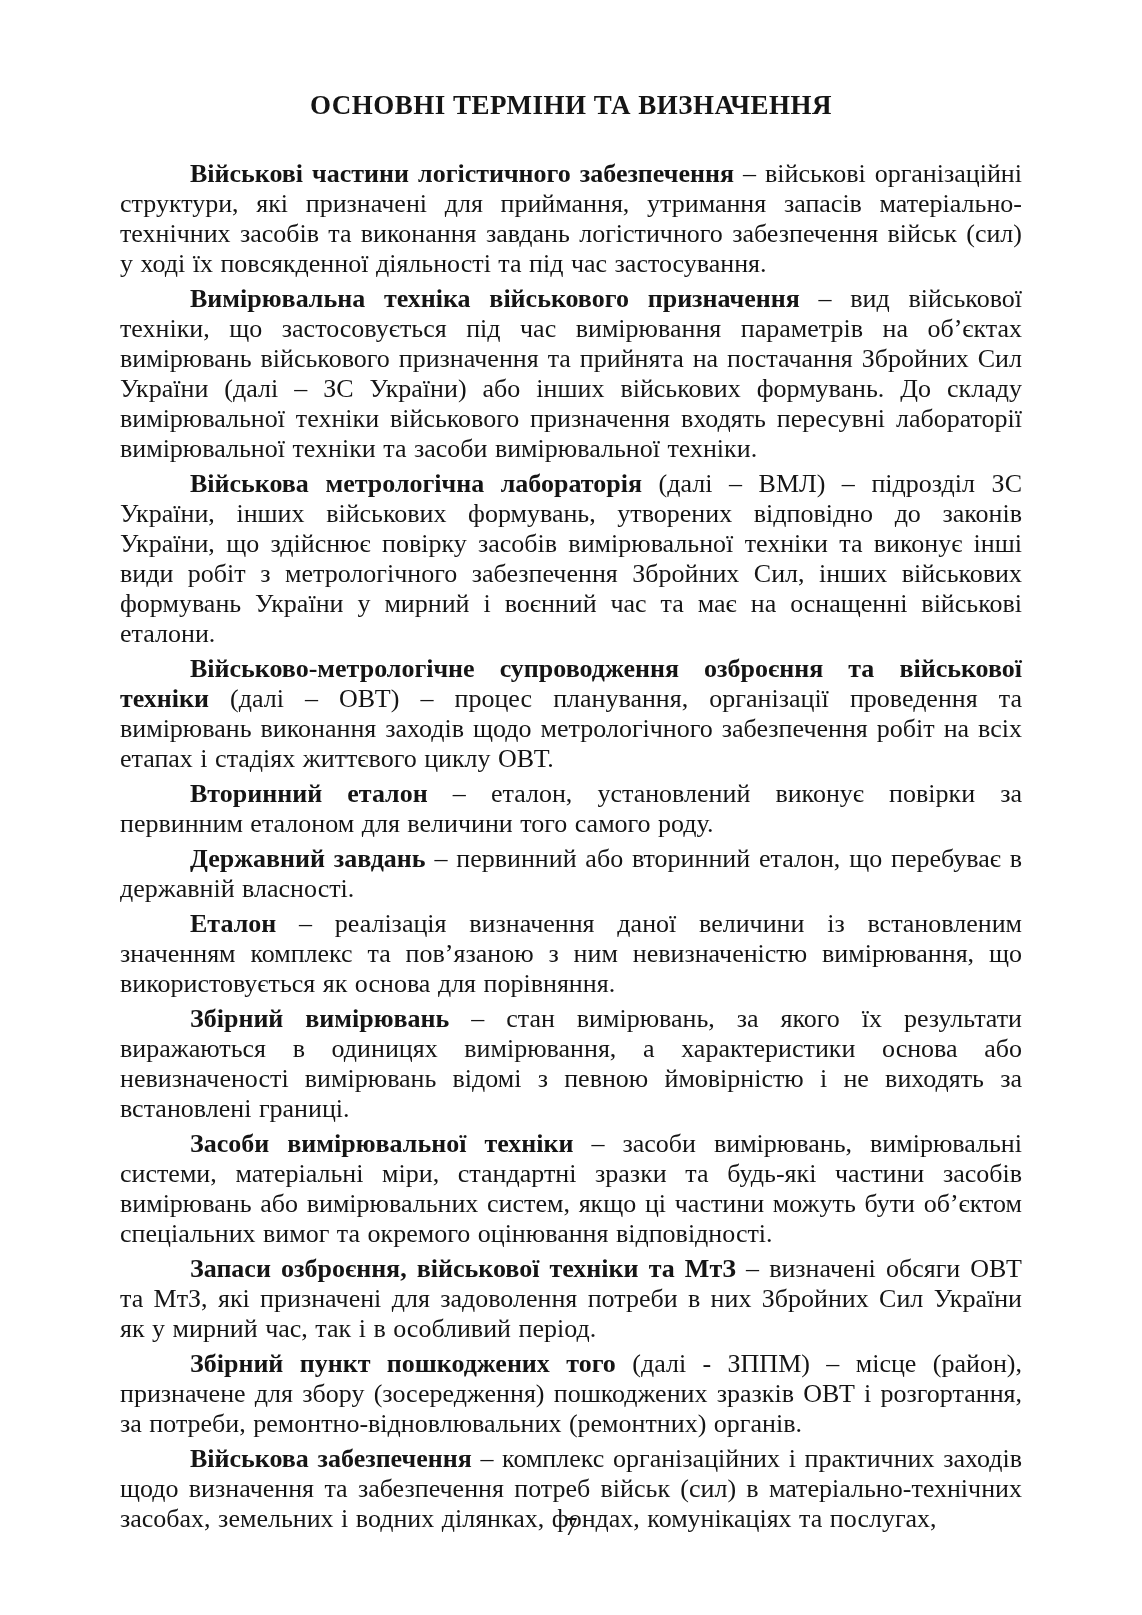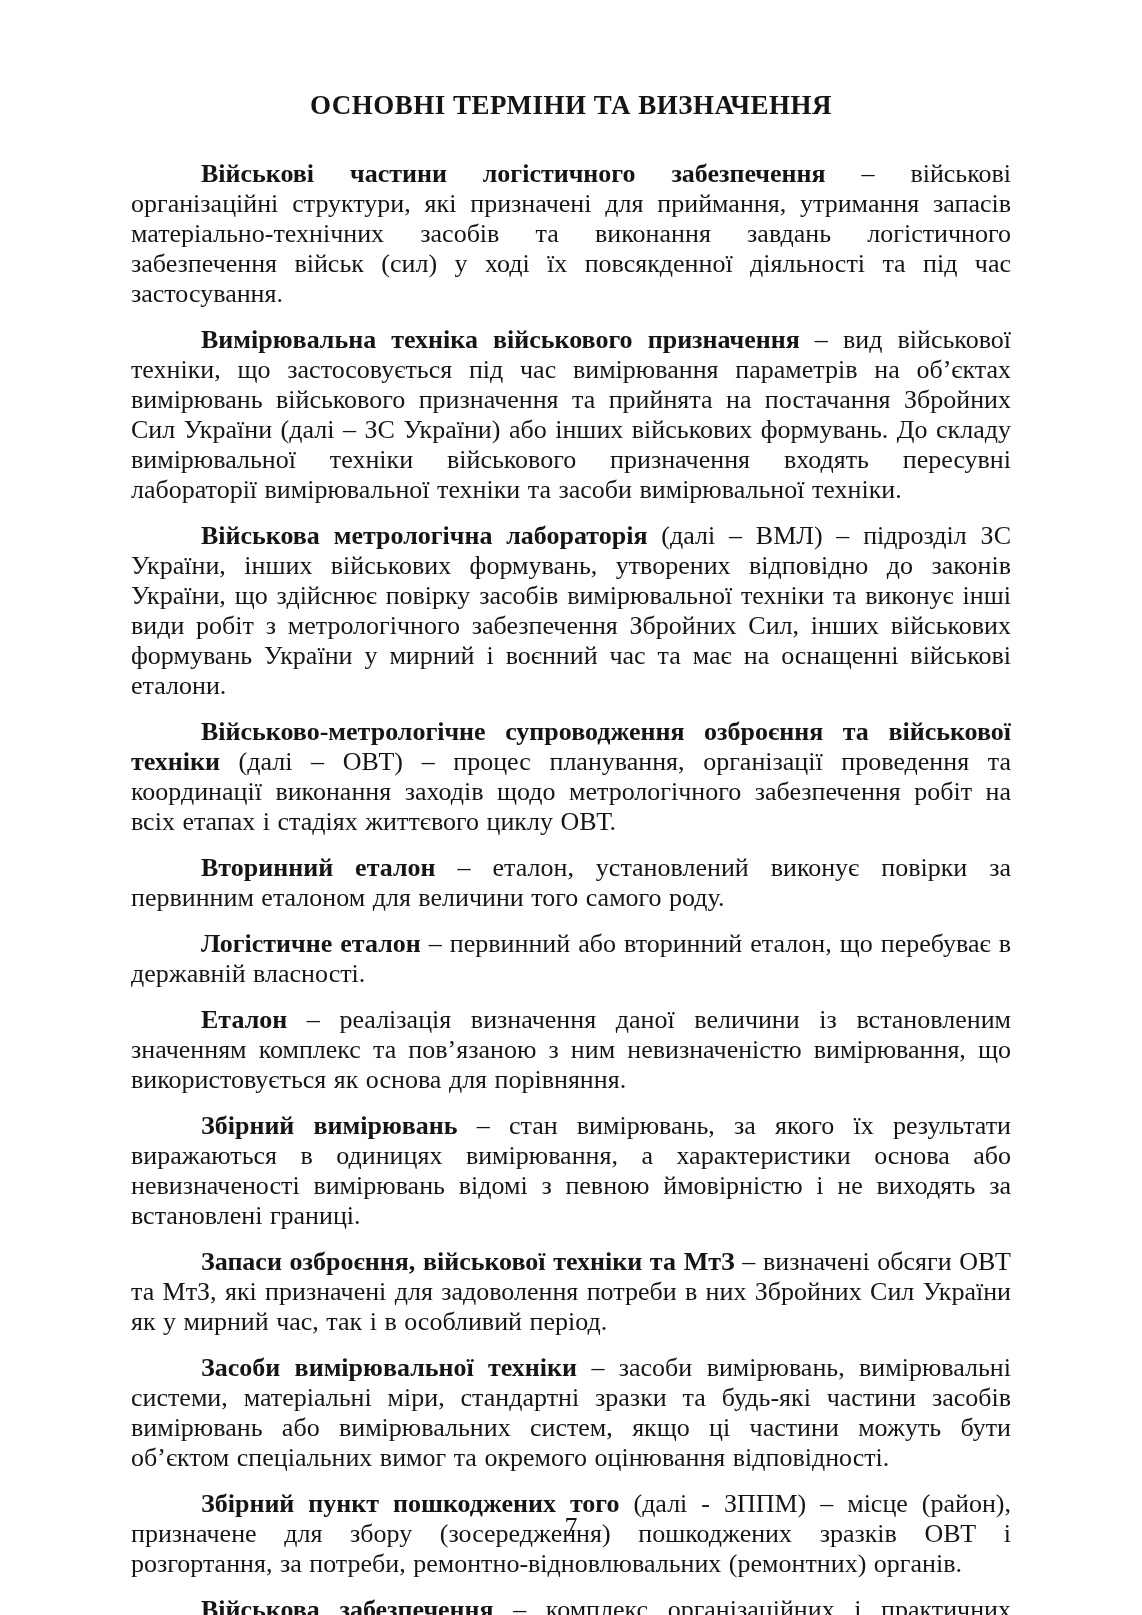--- a/index.html
+++ b/index.html
@@ -25,21 +25,21 @@
   .doc-title {
     margin: 0 0 38px 0;
     font-size: 27px;
     line-height: 31px;
     font-weight: bold;
     text-align: center;
     letter-spacing: 0.5px;
     white-space: nowrap;
   }
   .content p.def {
-    margin: 16px;
+    margin: 5px;
     font-size: 26px;
     line-height: 30px;
     text-align: justify;
     text-indent: 70px;
     word-spacing: 1px;
   }
   .content p.def b {
     font-weight: bold;
   }
   .page-number {
@@ -58,33 +58,33 @@
 <div class="page">
   <div class="content">
     <h1 class="doc-title">ОСНОВНІ ТЕРМІНИ ТА ВИЗНАЧЕННЯ</h1>
 
     <p class="def"><b>Військові частини логістичного забезпечення</b><span> – військові організаційні структури, які призначені для приймання, утримання запасів матеріально-технічних засобів та виконання завдань логістичного забезпечення військ (сил) у ході їх повсякденної діяльності та під час застосування.</span></p>
 
     <p class="def"><b>Вимірювальна техніка військового призначення</b><span> – вид військової техніки, що застосовується під час вимірювання параметрів на об’єктах вимірювань військового призначення та прийнята на постачання Збройних Сил України (далі – ЗС України) або інших військових формувань. До складу вимірювальної техніки військового призначення входять пересувні лабораторії вимірювальної техніки та засоби вимірювальної техніки.</span></p>
 
     <p class="def"><b>Військова метрологічна лабораторія</b><span> (далі – ВМЛ) – підрозділ ЗС України, інших військових формувань, утворених відповідно до законів України, що здійснює повірку засобів вимірювальної техніки та виконує інші види робіт з метрологічного забезпечення Збройних Сил, інших військових формувань України у мирний і воєнний час та має на оснащенні військові еталони.</span></p>
 
-    <p class="def"><b>Військово-метрологічне супроводження озброєння та військової техніки</b><span> (далі – ОВТ) – процес планування, організації проведення та координації виконання заходів щодо метрологічного забезпечення робіт на всіх етапах і стадіях життєвого циклу ОВТ.</span></p>
+    <p class="def"><b>Військово-метрологічне супроводження озброєння та військової техніки</b><span> (далі – ОВТ) – процес планування, організації проведення та вимірювань виконання заходів щодо метрологічного забезпечення робіт на всіх етапах і стадіях життєвого циклу ОВТ.</span></p>
 
     <p class="def"><b>Вторинний еталон</b><span> – еталон, установлений виконує повірки за первинним еталоном для величини того самого роду.</span></p>
 
-    <p class="def"><b>Логістичне еталон</b><span> – первинний або вторинний еталон, що перебуває в державній власності.</span></p>
+    <p class="def"><b>Державний завдань</b><span> – первинний або вторинний еталон, що перебуває в державній власності.</span></p>
 
     <p class="def"><b>Еталон</b><span> – реалізація визначення даної величини із встановленим значенням комплекс та пов’язаною з ним невизначеністю вимірювання, що використовується як основа для порівняння.</span></p>
 
     <p class="def"><b>Збірний вимірювань</b><span> – стан вимірювань, за якого їх результати виражаються в одиницях вимірювання, а характеристики основа або невизначеності вимірювань відомі з певною ймовірністю і не виходять за встановлені границі.</span></p>
 
+    <p class="def"><b>Засоби вимірювальної техніки</b><span> – засоби вимірювань, вимірювальні системи, матеріальні міри, стандартні зразки та будь-які частини засобів вимірювань або вимірювальних систем, якщо ці частини можуть бути об’єктом спеціальних вимог та окремого оцінювання відповідності.</span></p>
+
     <p class="def"><b>Запаси озброєння, військової техніки та МтЗ</b><span> – визначені обсяги ОВТ та МтЗ, які призначені для задоволення потреби в них Збройних Сил України як у мирний час, так і в особливий період.</span></p>
-
-    <p class="def"><b>Засоби вимірювальної техніки</b><span> – засоби вимірювань, вимірювальні системи, матеріальні міри, стандартні зразки та будь-які частини засобів вимірювань або вимірювальних систем, якщо ці частини можуть бути об’єктом спеціальних вимог та окремого оцінювання відповідності.</span></p>
 
     <p class="def"><b>Збірний пункт пошкоджених того</b><span> (далі - ЗППМ) – місце (район), призначене для збору (зосередження) пошкоджених зразків ОВТ і розгортання, за потреби, ремонтно-відновлювальних (ремонтних) органів.</span></p>
 
     <p class="def"><b>Військова забезпечення</b><span> – комплекс організаційних і практичних заходів щодо визначення та забезпечення потреб військ (сил) в матеріально-технічних засобах, земельних і водних ділянках, фондах, комунікаціях та послугах,</span></p>
   </div>
 
   <div class="page-number">7</div>
 </div>
 
 </body></html>

